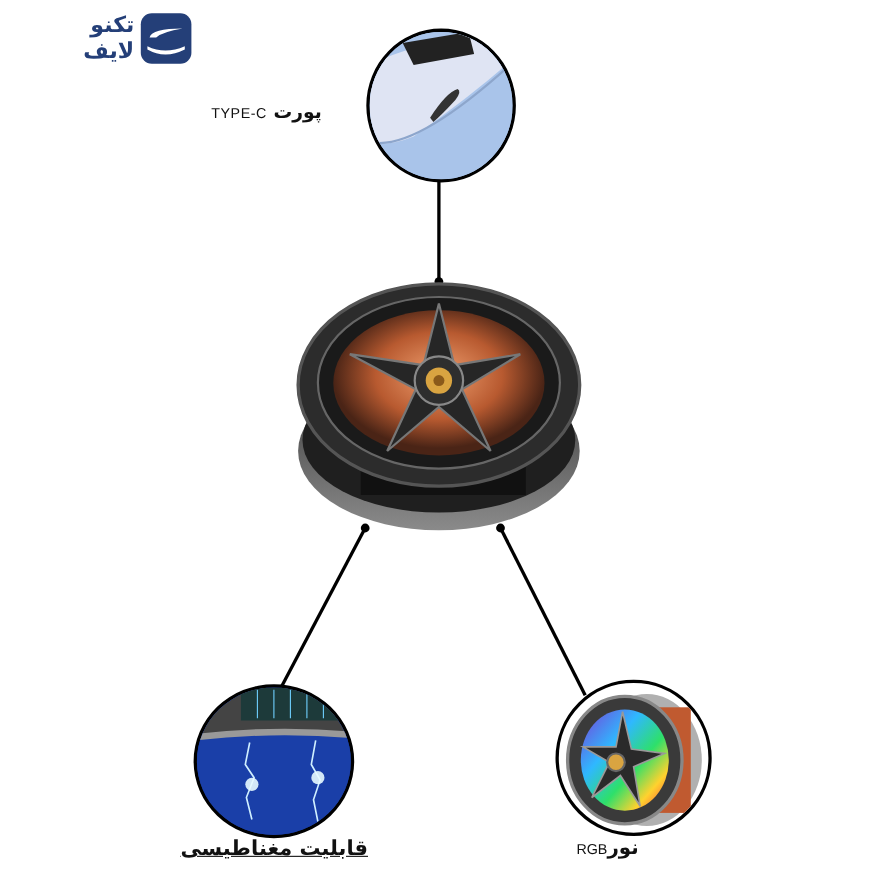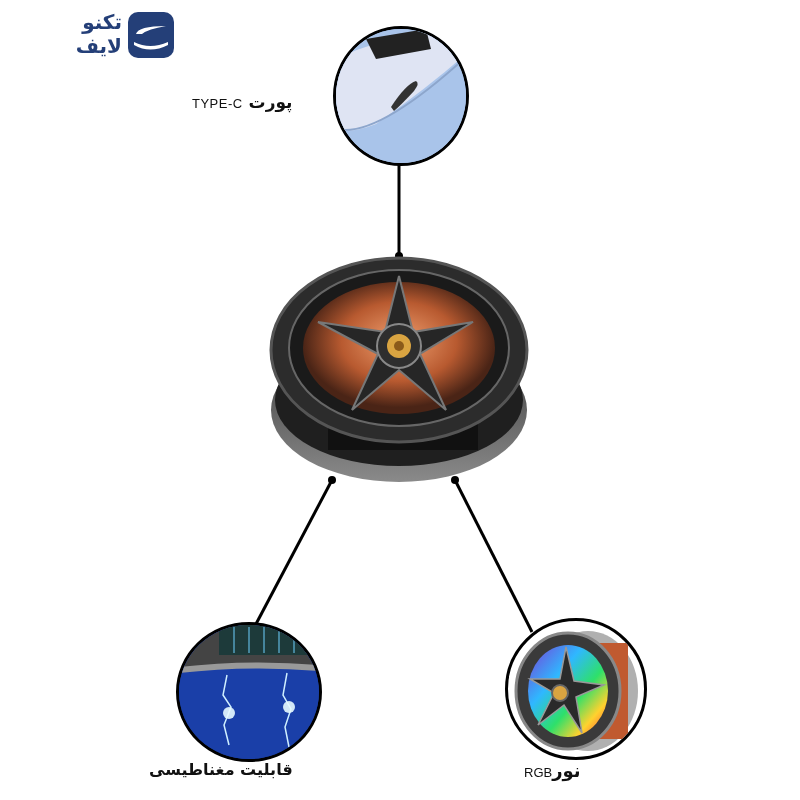--- a/index.html
+++ b/index.html
@@ -5,21 +5,21 @@
   html, body { margin:0; padding:0; background:#ffffff; }
   body { width:800px; height:800px; position:relative; overflow:hidden; font-family:"DejaVu Sans", sans-serif; }
   .abs { position:absolute; }
   
   .logo { left:48px; top:10px; width:126px; height:52px; }
   .logo-mark { position:absolute; right:0; top:2px; width:46px; height:46px; border-radius:10px; background:#243f78; overflow:hidden; }
   .logo-text { position:absolute; left:0; top:0; width:74px; text-align:right; color:#243f78; font-weight:bold; line-height:24px; font-size:20px; direction:rtl; }
   
   .label { font-weight:bold; color:#111; white-space:nowrap; direction:rtl; }
   .lbl-type { left:192px; top:92px; font-size:17px; }
-  .lbl-mag { left:149px; top:760px; font-size:16px; }
+  .lbl-mag { left:164px; top:760px; font-size:19px;text-decoration:underline; }
   .lbl-rgb { left:524px; top:760px; font-size:18px; }
   .label .en { font-family:"Liberation Sans", sans-serif; font-weight:normal; }
   .lbl-type .en { font-size:13px; letter-spacing:0.5px; }
   .lbl-rgb .en { font-size:13px; }
   
   .circle { border:3px solid #000; border-radius:50%; overflow:hidden; box-sizing:border-box; }
   .c-port { left:333px; top:26px; width:136px; height:140px; background:#a9c4ea; }
   .c-mag { left:176px; top:622px; width:146px; height:140px; background:#1e3b8a; }
   .c-rgb { left:505px; top:618px; width:142px; height:142px; background:#fff; }
   svg { display:block; }

